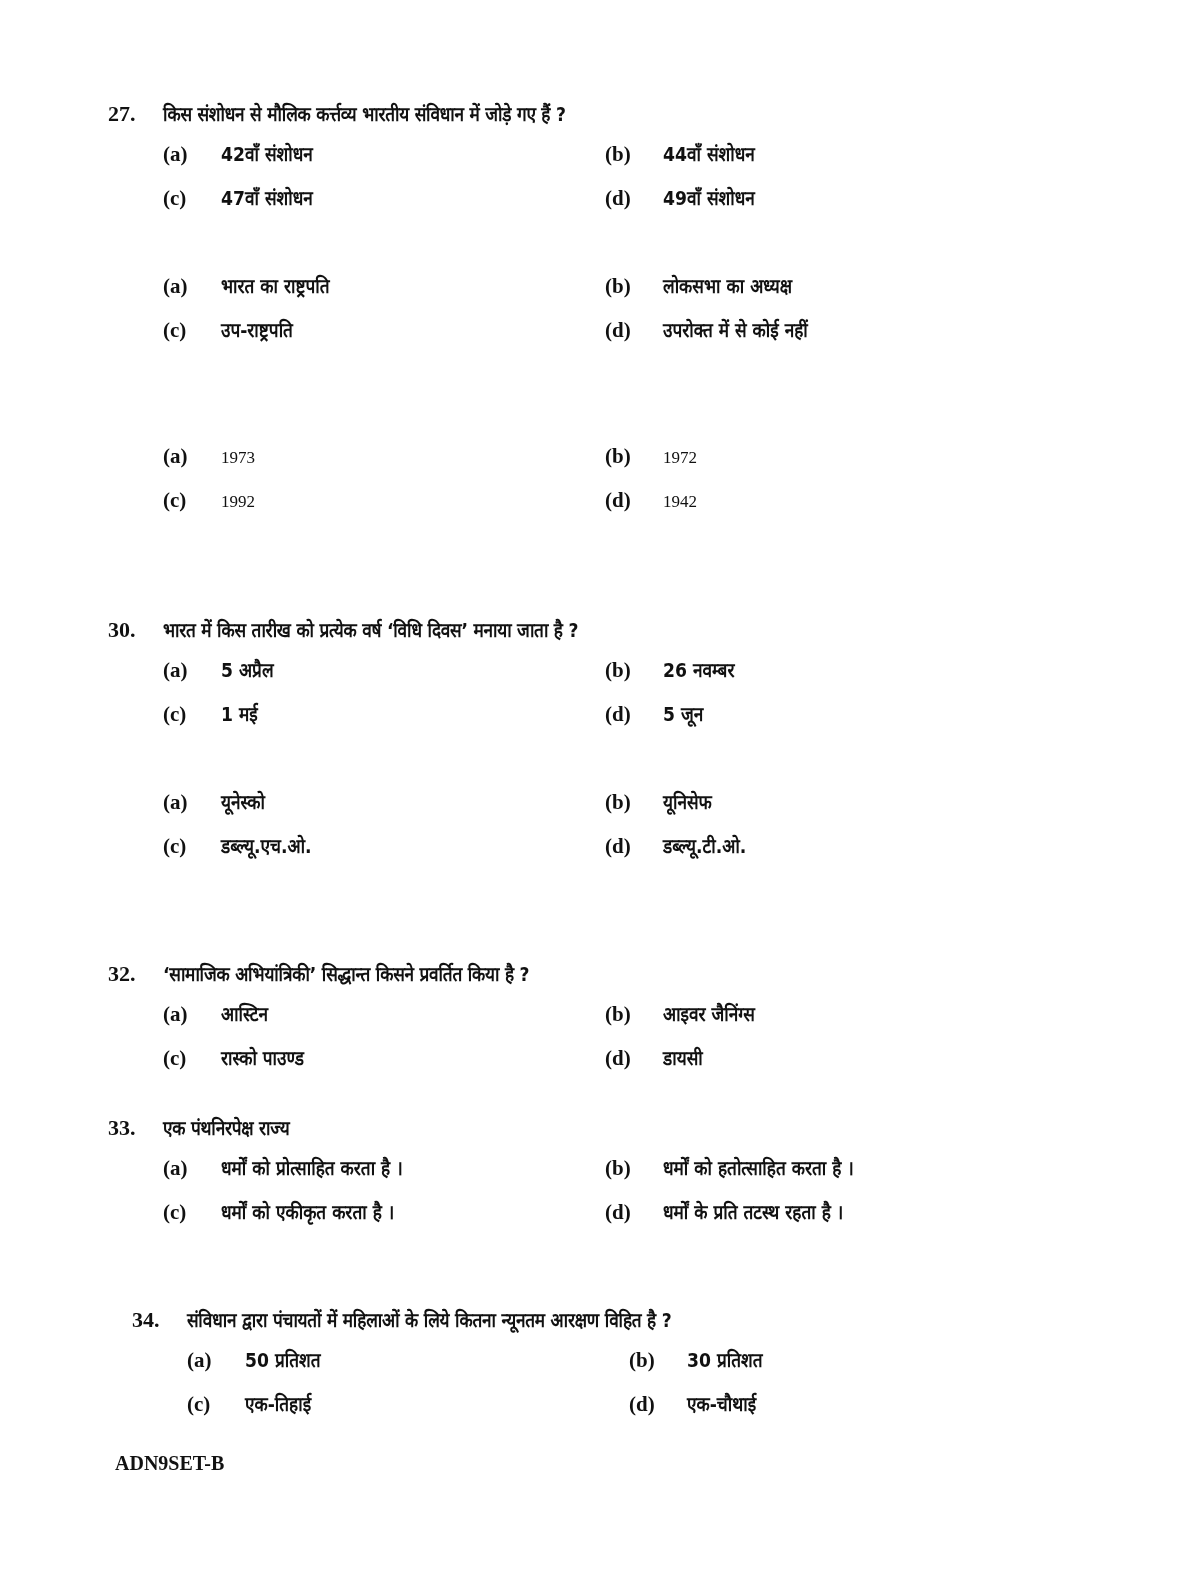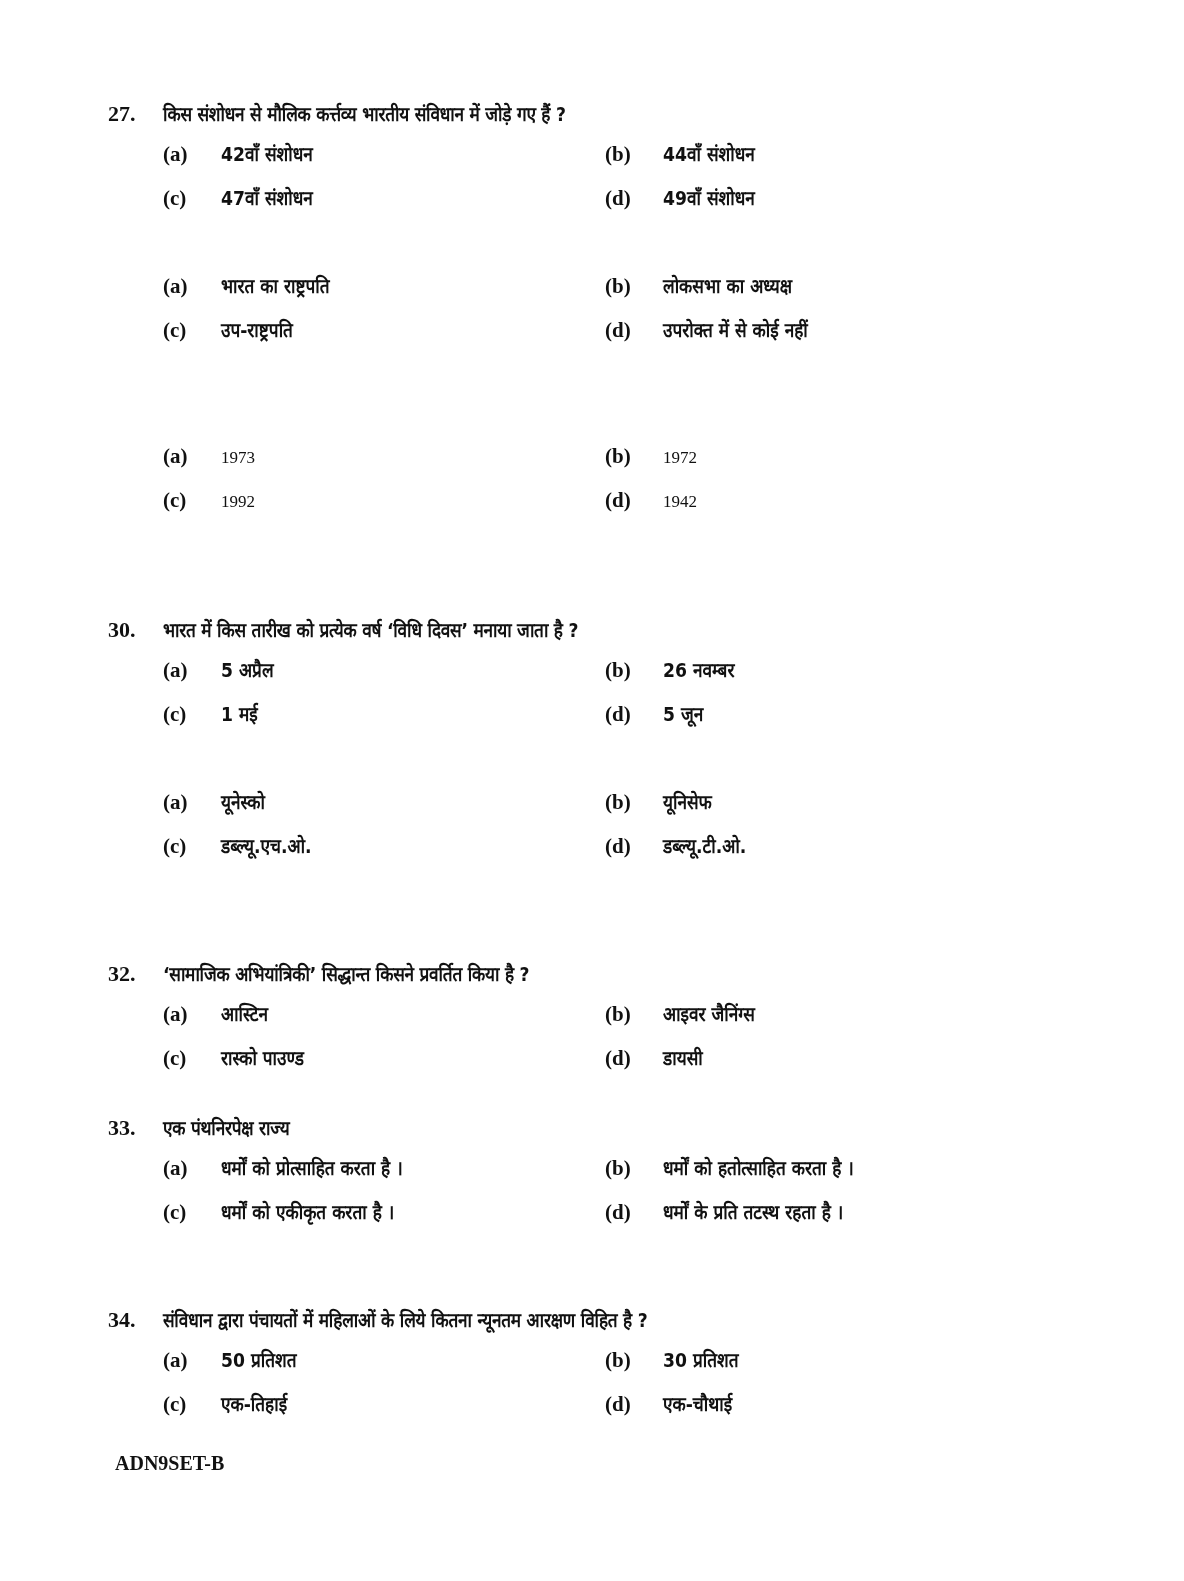--- a/index.html
+++ b/index.html
@@ -267,21 +267,21 @@
         <span class="opt-label">(c)</span>
         <span class="opt-text">धर्मों को एकीकृत करता है ।</span>
       </div>
       <div class="opt">
         <span class="opt-label">(d)</span>
         <span class="opt-text">धर्मों के प्रति तटस्थ रहता है ।</span>
       </div>
     </div>
   </div>
 
-  <div class="question" style="top:1306px;">
+  <div class="question" style="top:1306px;margin-left:24px;">
     <div class="q-line">
       <span class="q-num">34.</span>
       <span class="q-text">संविधान द्वारा पंचायतों में महिलाओं के लिये कितना न्यूनतम आरक्षण विहित है ?</span>
     </div>
     <div class="opt-row">
       <div class="opt left">
         <span class="opt-label">(a)</span>
         <span class="opt-text">50 प्रतिशत</span>
       </div>
       <div class="opt">

